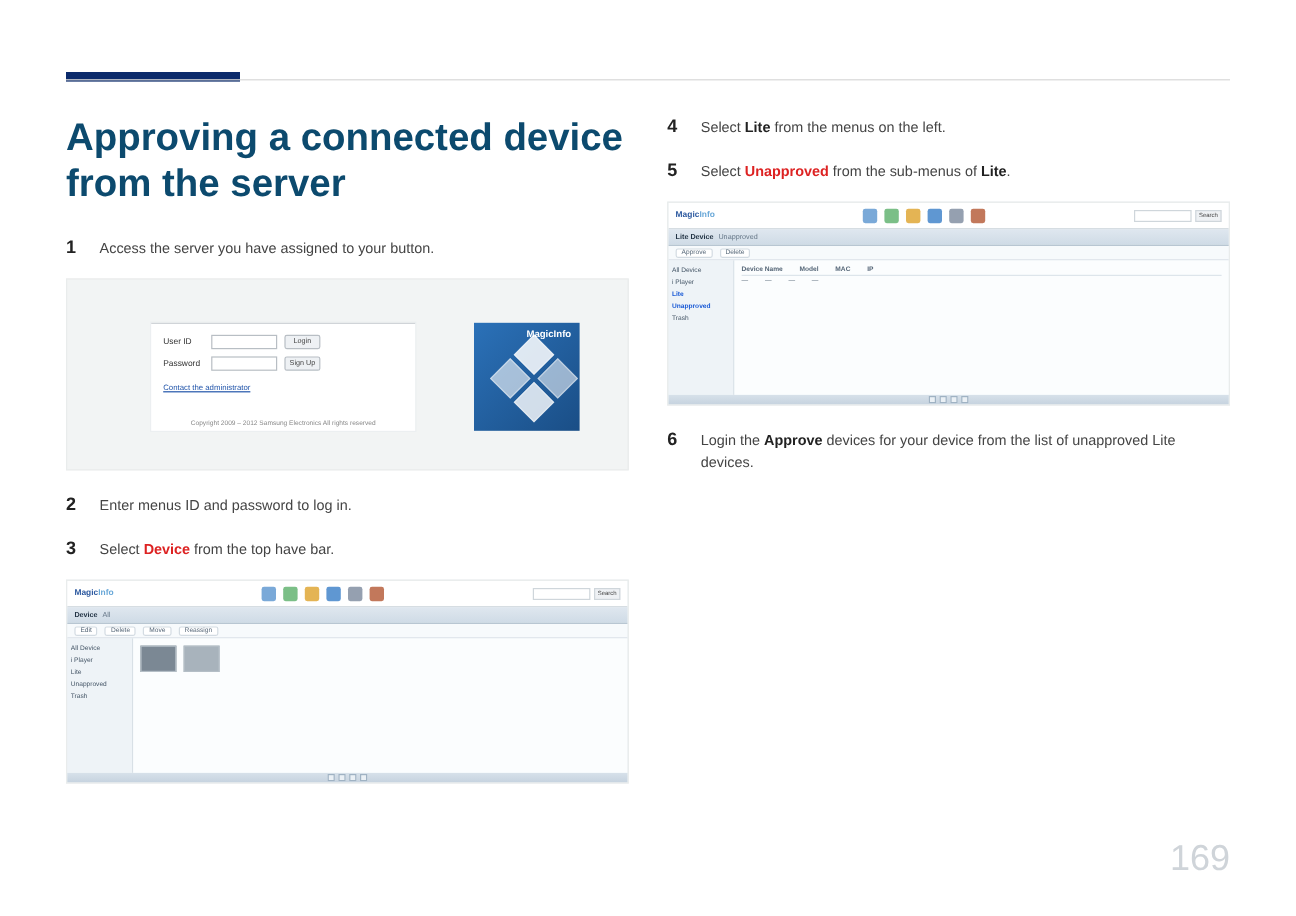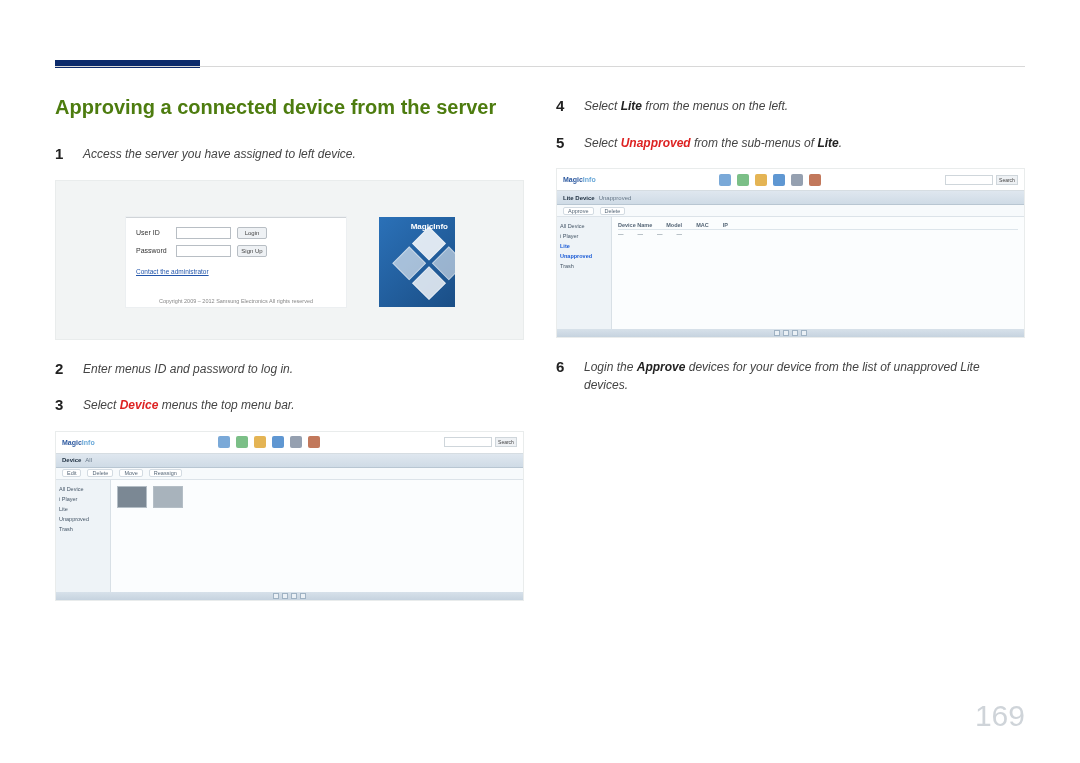--- a/index.html
+++ b/index.html
@@ -36,41 +36,41 @@
   .columns {
     display: flex;
     gap: 32px;
     padding-top: 55px;
   }
   .col {
     flex: 1;
     min-width: 0;
   }
   h1.section-title {
-    font-size: 20px;
+    font-size: 32px;
     font-weight: 600;
-    color: #4d7c0f;
+    color: #0c4a6e;
     line-height: 1.2;
     margin-bottom: 24px;
   }
   .step {
     display: flex;
     gap: 14px;
     margin-bottom: 14px;
     font-size: 12px;
     line-height: 1.5;
     color: #444;
   }
   .step-num {
     font-size: 15px;
     font-weight: 700;
     color: #222;
     min-width: 14px;
   }
-  .step-text { flex: 1; padding-top: 2px; font-style: italic; }
+  .step-text { flex: 1; padding-top: 2px; }
   .step-text b.red { color: #d22; font-weight: 700; }
   .step-text b.bold { font-weight: 700; color: #222; }
 
   
   .shot {
     width: 100%;
     background: #f2f4f4;
     border: 1px solid #e9ecec;
     margin-bottom: 18px;
     position: relative;
@@ -99,22 +99,22 @@
     font-size: 6px; text-align: center; line-height: 11px; border-radius: 2px;
   }
   .login-link {
     padding: 8px 10px 0 10px; font-size: 6.5px; color: #2255aa; text-decoration: underline;
   }
   .login-copy {
     position: absolute; bottom: 3px; left: 0; right: 0; text-align: center;
     font-size: 5.5px; color: #888;
   }
   .magic-panel {
-    position: absolute; right: 68px; top: 36px;
-    width: 76px; height: 90px;
+    position: absolute; right: 40px; top: 36px;
+    width: 88px; height: 90px;
     background: linear-gradient(135deg,#2b71b8,#1a4e86);
     overflow: hidden;
   }
   .magic-title {
     position: absolute; top: 5px; right: 7px;
     color: #fff; font-size: 8px; font-weight: 600;
   }
   .diamond-grid {
     position: absolute; left: 20px; top: 22px;
     width: 60px; height: 60px;
@@ -202,21 +202,21 @@
   <div class="chapter-bar"></div>
   <div class="top-rule"></div>
 
   <div class="columns">
 
     <div class="col">
       <h1 class="section-title">Approving a connected device from the server</h1>
 
       <div class="step">
         <div class="step-num">1</div>
-        <div class="step-text">Access the server you have assigned to left device.</div>
+        <div class="step-text">Access the server you have assigned to your button.</div>
       </div>
 
       <div class="shot shot-login">
         <div class="login-card">
           <div style="height:6px"></div>
           <div class="login-row">
             <label>User ID</label>
             <div class="fld"></div>
             <div class="btn">Login</div>
           </div>
@@ -240,21 +240,21 @@
       </div>
 
       <div class="step">
         <div class="step-num">2</div>
         <div class="step-text">Enter menus ID and password to log in.</div>
       </div>
 
       <div class="step">
         <div class="step-num">3</div>
         <div class="step-text">
-          <span>Select </span><b class="red">Device</b><span> menus the top menu bar.</span>
+          <span>Select </span><b class="red">Device</b><span> from the top have bar.</span>
         </div>
       </div>
 
       <div class="shot shot-app">
         <div class="app-top">
           <div class="brand">
             <span>Magic</span><span class="mi">Info</span>
           </div>
           <div class="top-icons">
             <div class="ic home"></div>

